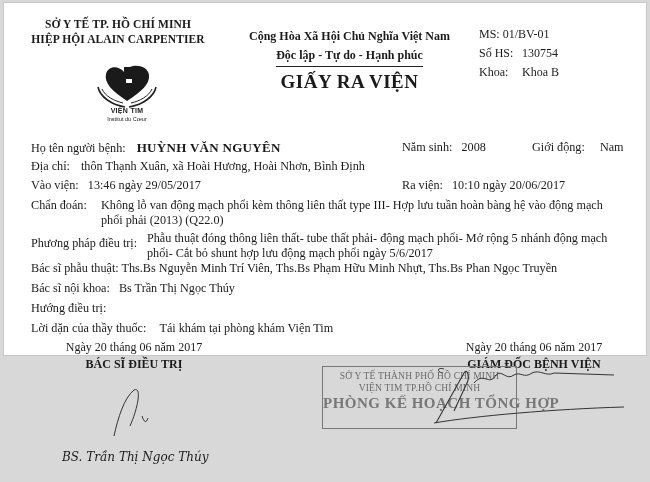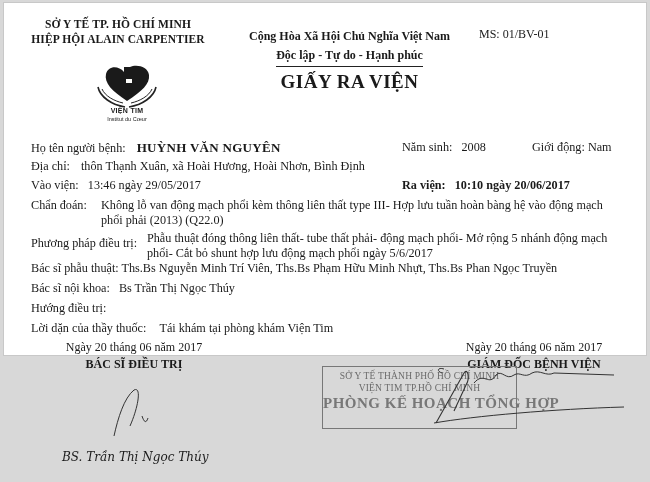--- a/index.html
+++ b/index.html
@@ -59,45 +59,47 @@
   </div>
 
   <div class="abs hdr-center">
     <div>Cộng Hòa Xã Hội Chủ Nghĩa Việt Nam</div>
     <div><span class="motto">Độc lập - Tự do - Hạnh phúc</span></div>
   </div>
   <div class="abs doc-title">GIẤY RA VIỆN</div>
 
   <div class="abs meta">
     <div><span>MS:</span> <span>01/BV-01</span></div>
+    <div><span class="lbl" style="width:40px">Số HS:</span> <span>130754</span></div>
+    <div><span class="lbl" style="width:40px">Khoa:</span> <span>Khoa B</span></div>
   </div>
 
   <div class="abs row" style="left:27px; top:137px;">
     <span>Họ tên người bệnh:</span>
     <span class="patient-name" style="margin-left:8px;">HUỲNH VĂN NGUYÊN</span>
   </div>
   <div class="abs row" style="left:398px; top:137px;">
     <span>Năm sinh:</span>
     <span style="margin-left:6px;">2008</span>
   </div>
   <div class="abs row" style="left:528px; top:137px;">
     <span>Giới động:</span>
-    <span style="margin-left:0;">Nam</span>
+    <span style="margin-left:12px;">Nam</span>
   </div>
 
   <div class="abs row" style="left:27px; top:156px;">
     <span>Địa chỉ:</span>
     <span style="margin-left:8px;">thôn Thạnh Xuân, xã Hoài Hương, Hoài Nhơn, Bình Định</span>
   </div>
 
   <div class="abs row" style="left:27px; top:175px;">
     <span>Vào viện:</span>
     <span style="margin-left:6px;">13:46 ngày 29/05/2017</span>
   </div>
-  <div class="abs row" style="left:398px; top:175px;font-weight:bold;">
+  <div class="abs row" style="left:398px; top:175px;">
     <span>Ra viện:</span>
     <span style="margin-left:6px;">10:10 ngày 20/06/2017</span>
   </div>
 
   <div class="abs row" style="left:27px; top:195px;">Chẩn đoán:</div>
   <div class="abs row" style="left:97px; top:195px;">
     <div>Không lỗ van động mạch phổi kèm thông liên thất type III- Hợp lưu tuần hoàn bàng hệ vào động mạch</div>
     <div>phổi phải (2013) (Q22.0)</div>
   </div>
 

